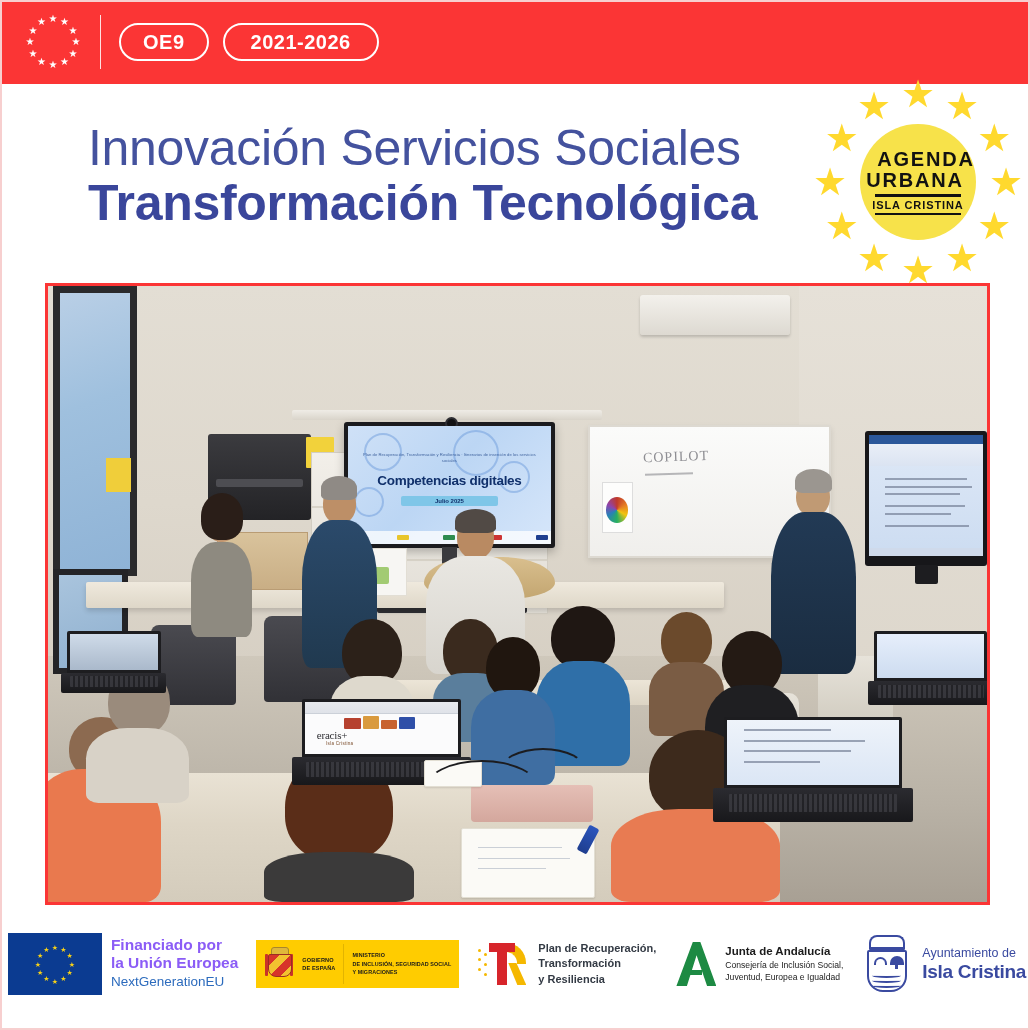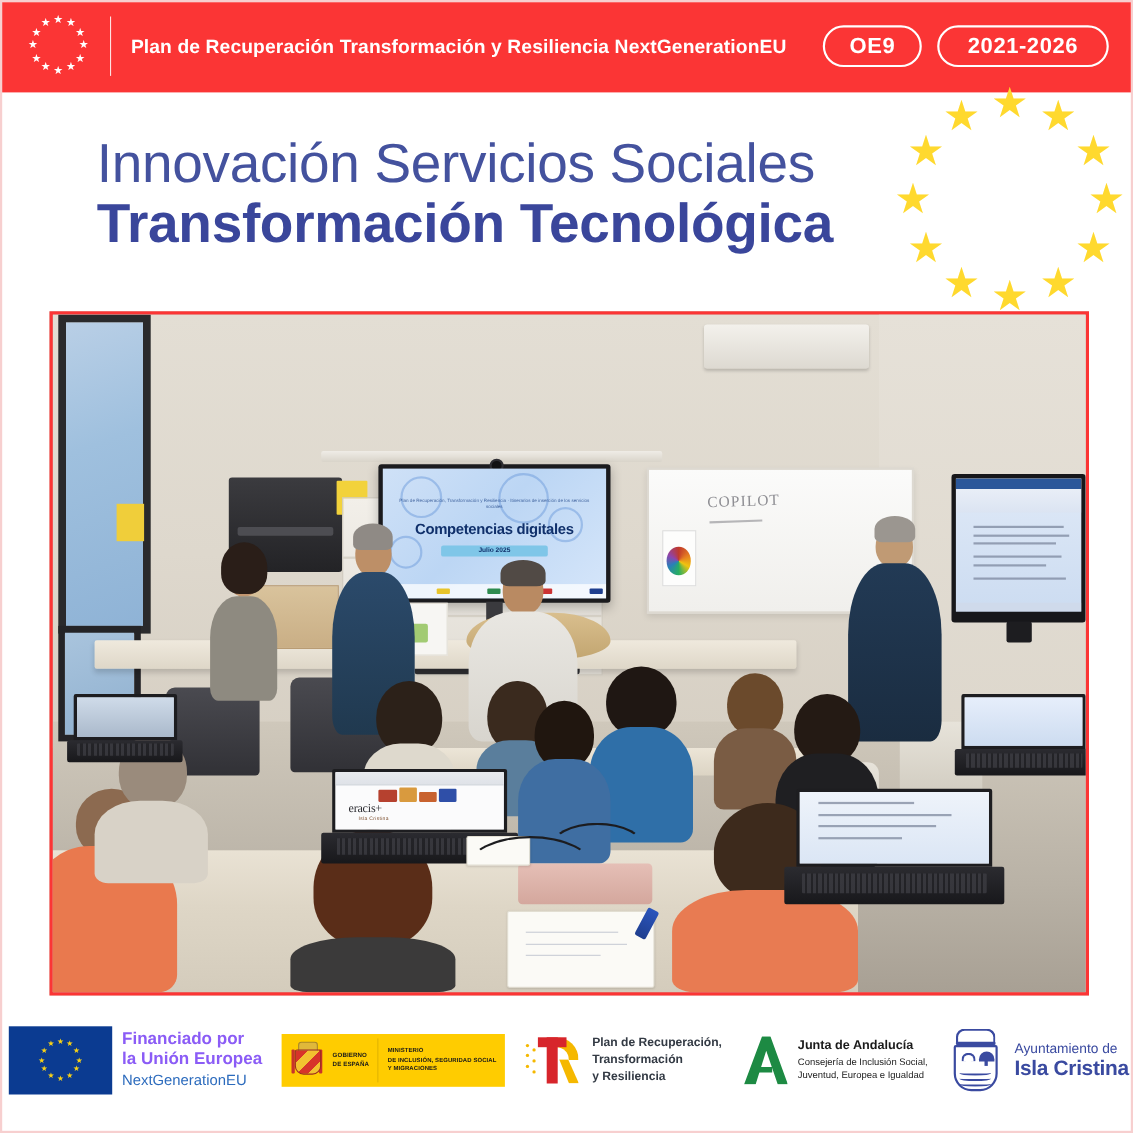--- a/index.html
+++ b/index.html
@@ -568,34 +568,40 @@
         <div class="st" style="font-size: 10px; line-height: 10px; width: 10px; height: 10px; left: 28px; top: 51px;">★</div>
         <div class="st" style="font-size: 10px; line-height: 10px; width: 10px; height: 10px; left: 16.5px; top: 47.9186px;">★</div>
         <div class="st" style="font-size: 10px; line-height: 10px; width: 10px; height: 10px; left: 8.08142px; top: 39.5px;">★</div>
         <div class="st" style="font-size: 10px; line-height: 10px; width: 10px; height: 10px; left: 5px; top: 28px;">★</div>
         <div class="st" style="font-size: 10px; line-height: 10px; width: 10px; height: 10px; left: 8.08142px; top: 16.5px;">★</div>
         <div class="st" style="font-size: 10px; line-height: 10px; width: 10px; height: 10px; left: 16.5px; top: 8.08142px;">★</div>
       </div>
 
     <div class="hdr-divider"></div>
 
-    <div class="hdr-title">Plan de Recuperación Transformación y Resiliencia NextGenerationEU</div>
 
     <div class="badges">
       <div class="badge">OE9</div>
       <div class="badge wide">2021-2026</div>
     </div>
   </div>
 
   <div class="titles">
     <div class="title-1">Innovación Servicios Sociales</div>
     <div class="title-2">Transformación Tecnológica</div>
   </div>
 
   <div class="agenda-logo" id="agStars">
+    <div class="agenda-circle">
+      <div class="ag-1">AGENDA</div>
+      <div class="ag-2">URBANA</div>
+      <div class="ag-rule"></div>
+      <div class="ag-3">ISLA CRISTINA</div>
+      <div class="ag-rule2"></div>
+    </div>
   <div class="ring-star" style="font-size: 38px; line-height: 38px; width: 38px; height: 38px; left: 93px; top: -13px;">★</div>
       <div class="ring-star" style="font-size: 38px; line-height: 38px; width: 38px; height: 38px; left: 137px; top: -1.21024px;">★</div>
       <div class="ring-star" style="font-size: 38px; line-height: 38px; width: 38px; height: 38px; left: 169.21px; top: 31px;">★</div>
       <div class="ring-star" style="font-size: 38px; line-height: 38px; width: 38px; height: 38px; left: 181px; top: 75px;">★</div>
       <div class="ring-star" style="font-size: 38px; line-height: 38px; width: 38px; height: 38px; left: 169.21px; top: 119px;">★</div>
       <div class="ring-star" style="font-size: 38px; line-height: 38px; width: 38px; height: 38px; left: 137px; top: 151.21px;">★</div>
       <div class="ring-star" style="font-size: 38px; line-height: 38px; width: 38px; height: 38px; left: 93px; top: 163px;">★</div>
       <div class="ring-star" style="font-size: 38px; line-height: 38px; width: 38px; height: 38px; left: 49px; top: 151.21px;">★</div>
       <div class="ring-star" style="font-size: 38px; line-height: 38px; width: 38px; height: 38px; left: 16.7898px; top: 119px;">★</div>
       <div class="ring-star" style="font-size: 38px; line-height: 38px; width: 38px; height: 38px; left: 5px; top: 75px;">★</div>

